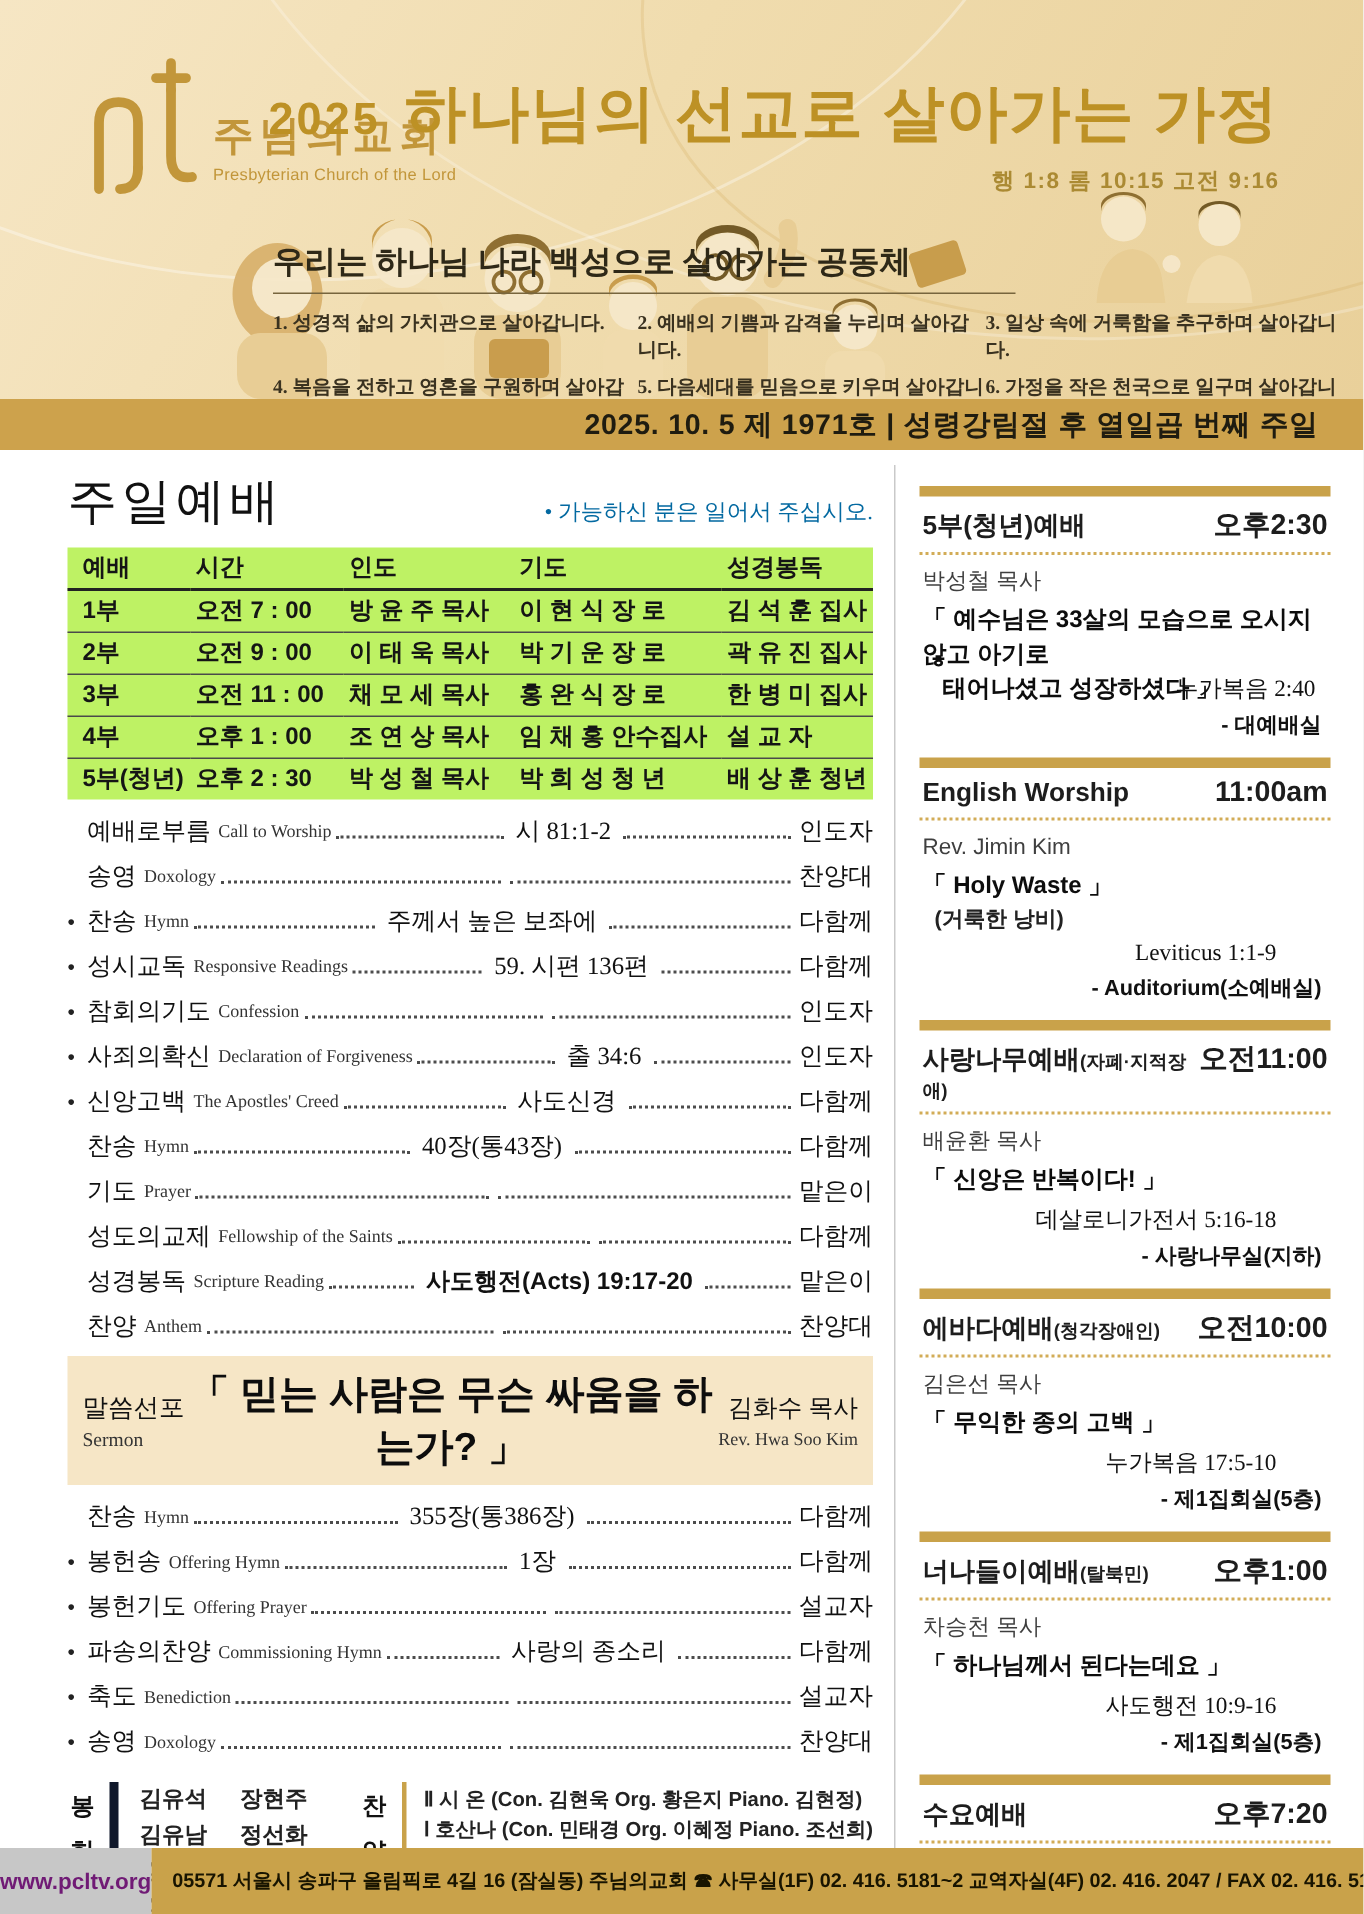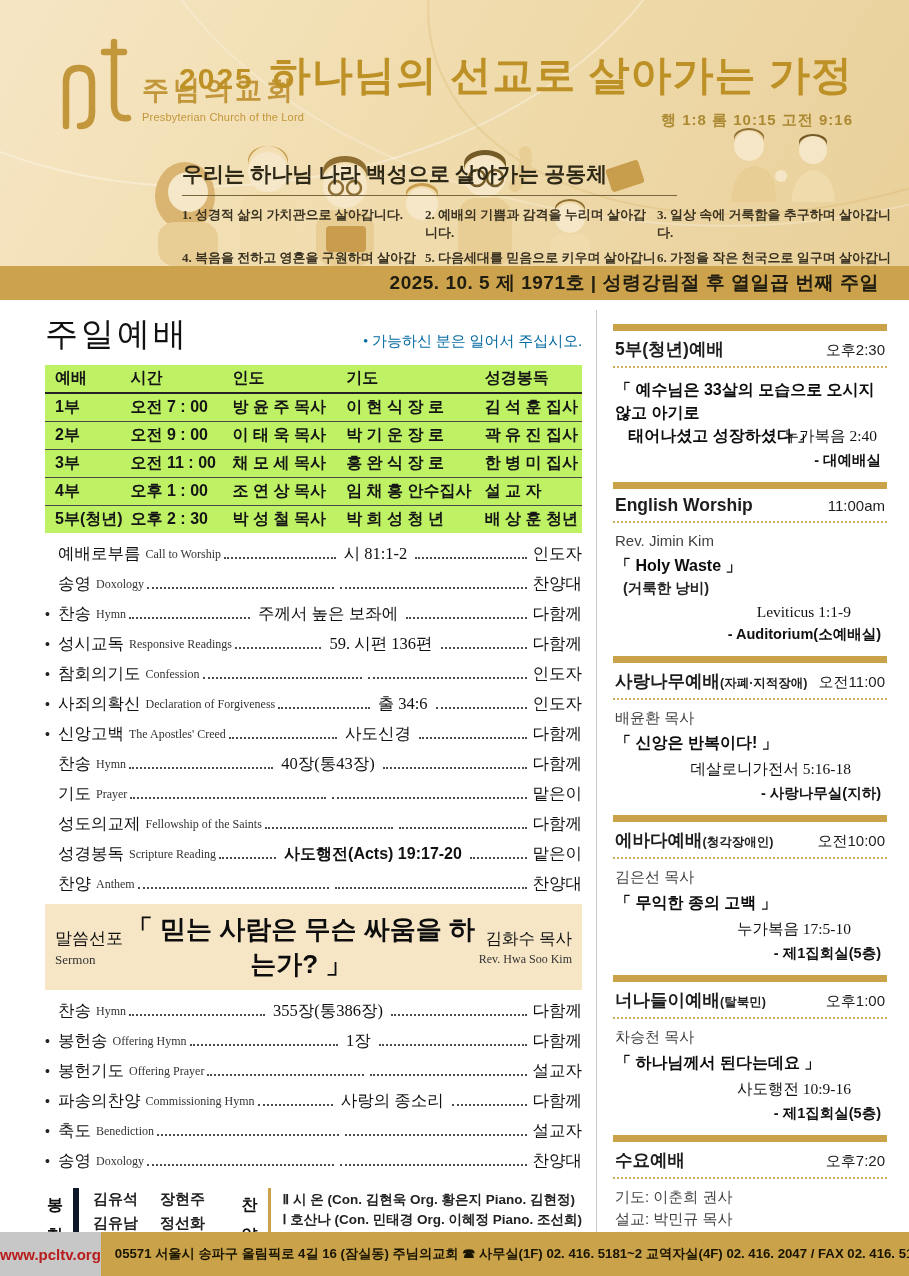--- a/index.html
+++ b/index.html
@@ -92,34 +92,34 @@
   .choir .list div{font-size:13.5px;font-weight:700;color:#222;line-height:1.5;}
   .choir .orch{text-align:center;font-size:12.5px;}
 
   
   .sb-bar{height:7px;background:#c9a24a;}
   .sb-section{margin-bottom:2px;}
   .sb-head{display:flex;align-items:baseline;justify-content:space-between;
            border-bottom:2px dotted #d2ac57;padding:6px 2px 5px 2px;}
   .sb-title{font-size:17.5px;font-weight:700;color:#1d1d1d;}
   .sb-note{font-size:12.5px;font-weight:700;color:#1d1d1d;}
-  .sb-time{font-size:15px;font-weight:400;color:#1d1d1d;white-space:nowrap;}
+  .sb-time{font-size:19px;font-weight:700;color:#1d1d1d;white-space:nowrap;}
   .sb-body{padding:7px 2px 10px 2px;}
   .sb-speaker{font-size:15px;color:#3f3f3f;white-space:pre-line;line-height:1.45;}
   .sb-quote{font-size:16px;font-weight:700;color:#0d0d0d;white-space:pre-line;line-height:1.45;margin-top:3px;}
   .sb-qsub{font-size:14.5px;font-weight:700;color:#222;margin:1px 0 0 8px;}
   .sb-scripture{font-family:"Liberation Serif", serif;font-size:15.5px;color:#111;
                 text-align:right;padding-right:34px;margin-top:5px;}
   .sb-scripture.pullup{margin-top:-22px;padding-right:8px;}
   .sb-place{font-size:14.5px;font-weight:700;color:#111;text-align:right;padding-right:4px;margin-top:4px;}
 
   
   .footer{position:absolute;left:0;bottom:0;width:100%;height:44px;display:flex;}
   .f-site{width:140px;background:#c7c7c7;display:flex;align-items:center;justify-content:center;
-          font-size:15px;font-weight:700;color:#b91c1c;}
+          font-size:15px;font-weight:700;color:#701a75;}
   .f-addr{flex:1;background:#c9a24a;display:flex;align-items:center;padding-left:14px;
           font-size:13.2px;font-weight:700;color:#181400;white-space:nowrap;}
 </style>
 </head>
 <body>
 
 <div class="page">
 
   <div class="header">
     <div class="swirl s1"></div>
@@ -476,20 +476,21 @@
 
     <div class="colR">
 
       <div class="sb-section">
         <div class="sb-bar"></div>
         <div class="sb-head">
           <span><span class="sb-title">5부(청년)예배</span><span class="sb-note"></span></span>
           <span class="sb-time">오후2:30</span>
         </div>
         <div class="sb-body">
+          <div class="sb-speaker">박성철 목사</div>
           <div class="sb-quote">「 예수님은 33살의 모습으로 오시지 않고 아기로
 &nbsp;&nbsp;&nbsp;태어나셨고 성장하셨다 」</div>
           <div class="sb-scripture pullup">누가복음 2:40</div>
           <div class="sb-place">-  대예배실</div>
         </div>
       </div>
 
       <div class="sb-section">
         <div class="sb-bar"></div>
         <div class="sb-head">

